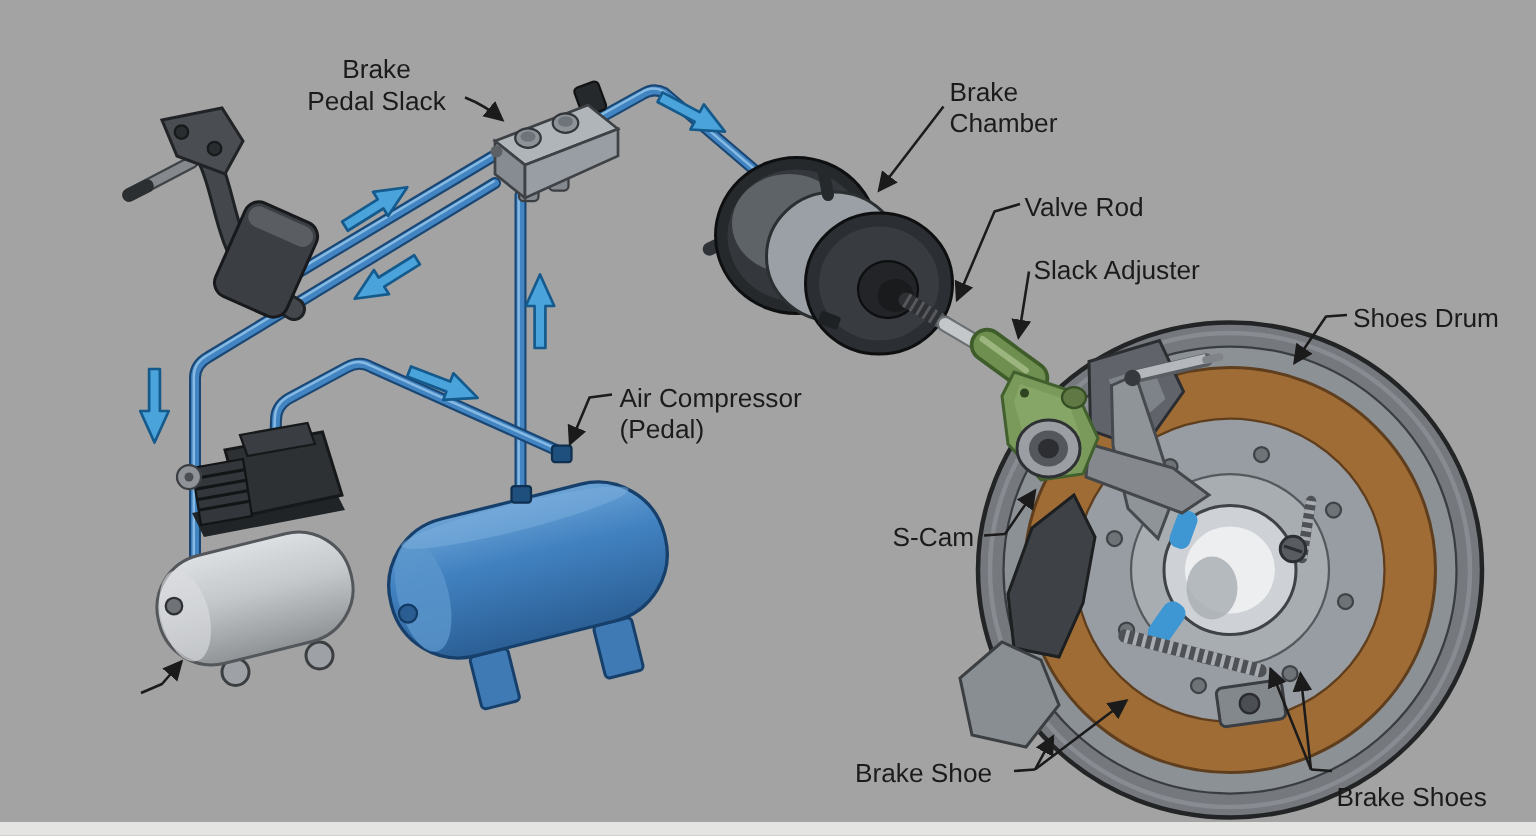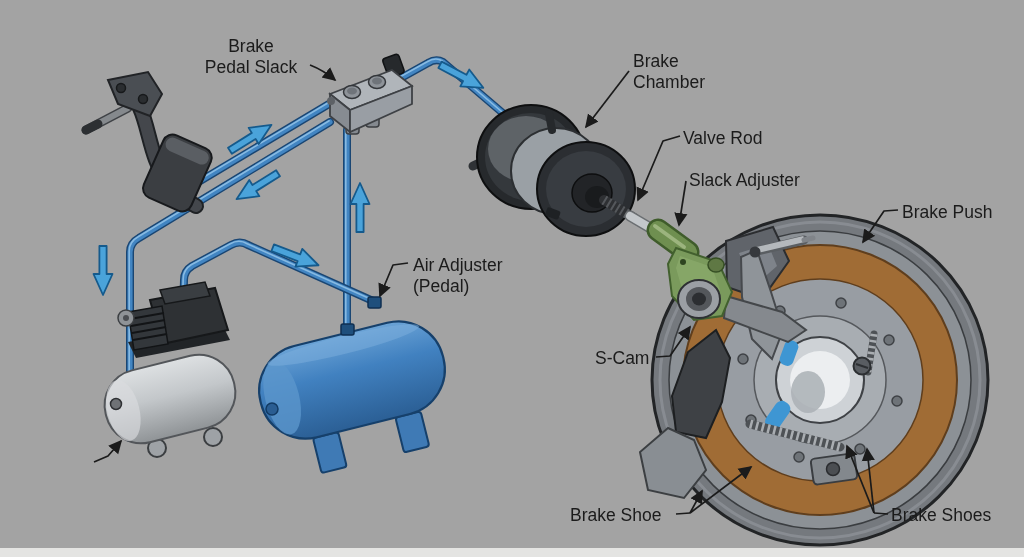--- a/index.html
+++ b/index.html
@@ -261,29 +261,29 @@
     <span>Brake</span>
     <span>Chamber</span>
   </div>
   <div class="lbl" style="left:683px;top:128px">
     <span>Valve Rod</span>
   </div>
   <div class="lbl" style="left:689px;top:170px">
     <span>Slack Adjuster</span>
   </div>
   <div class="lbl" style="left:902px;top:202px">
-    <span>Brake Push</span>
+    <span>Shoes Drum</span>
   </div>
   <div class="lbl" style="left:413px;top:255px">
-    <span>Air Adjuster</span>
+    <span>Air Compressor</span>
     <span>(Pedal)</span>
   </div>
   <div class="lbl" style="left:595px;top:348px">
     <span>S-Cam</span>
   </div>
   <div class="lbl" style="left:570px;top:505px">
     <span>Brake Shoe</span>
   </div>
-  <div class="lbl" style="left:891px;top:505px">
+  <div class="lbl" style="left:891px;top:521px">
     <span>Brake Shoes</span>
   </div>
 
 </div>
 
 </body></html>

